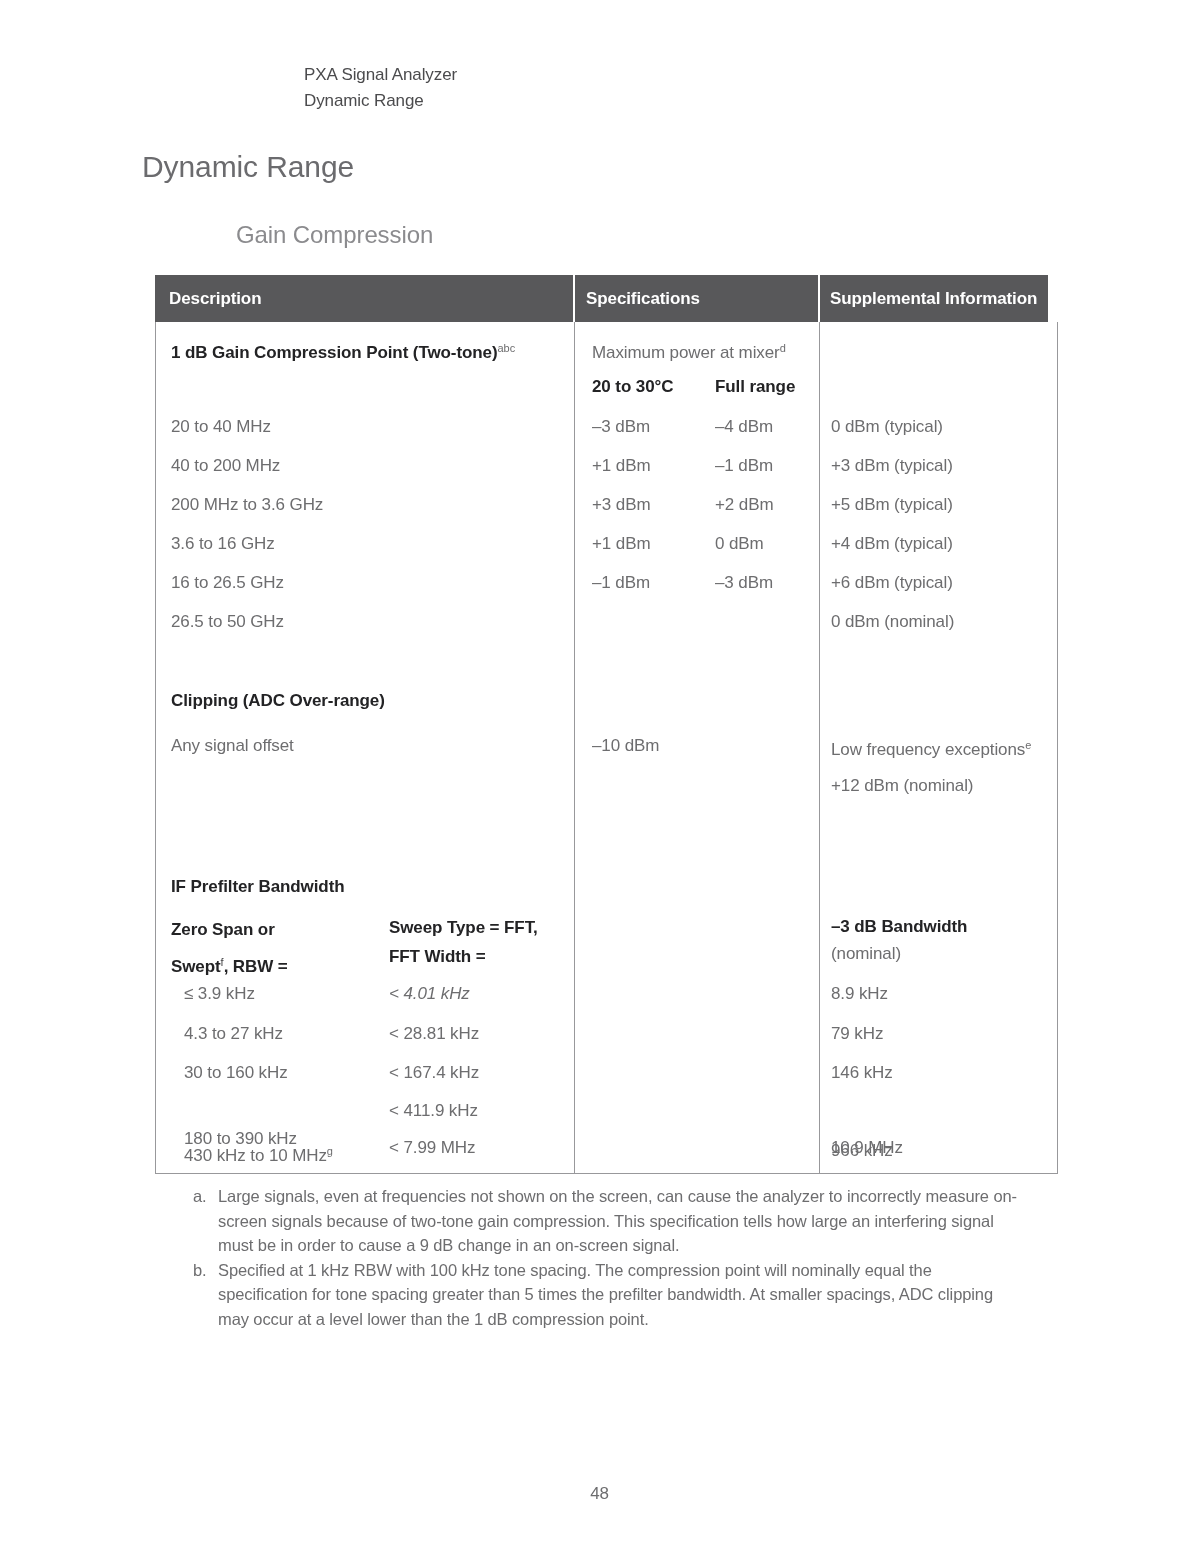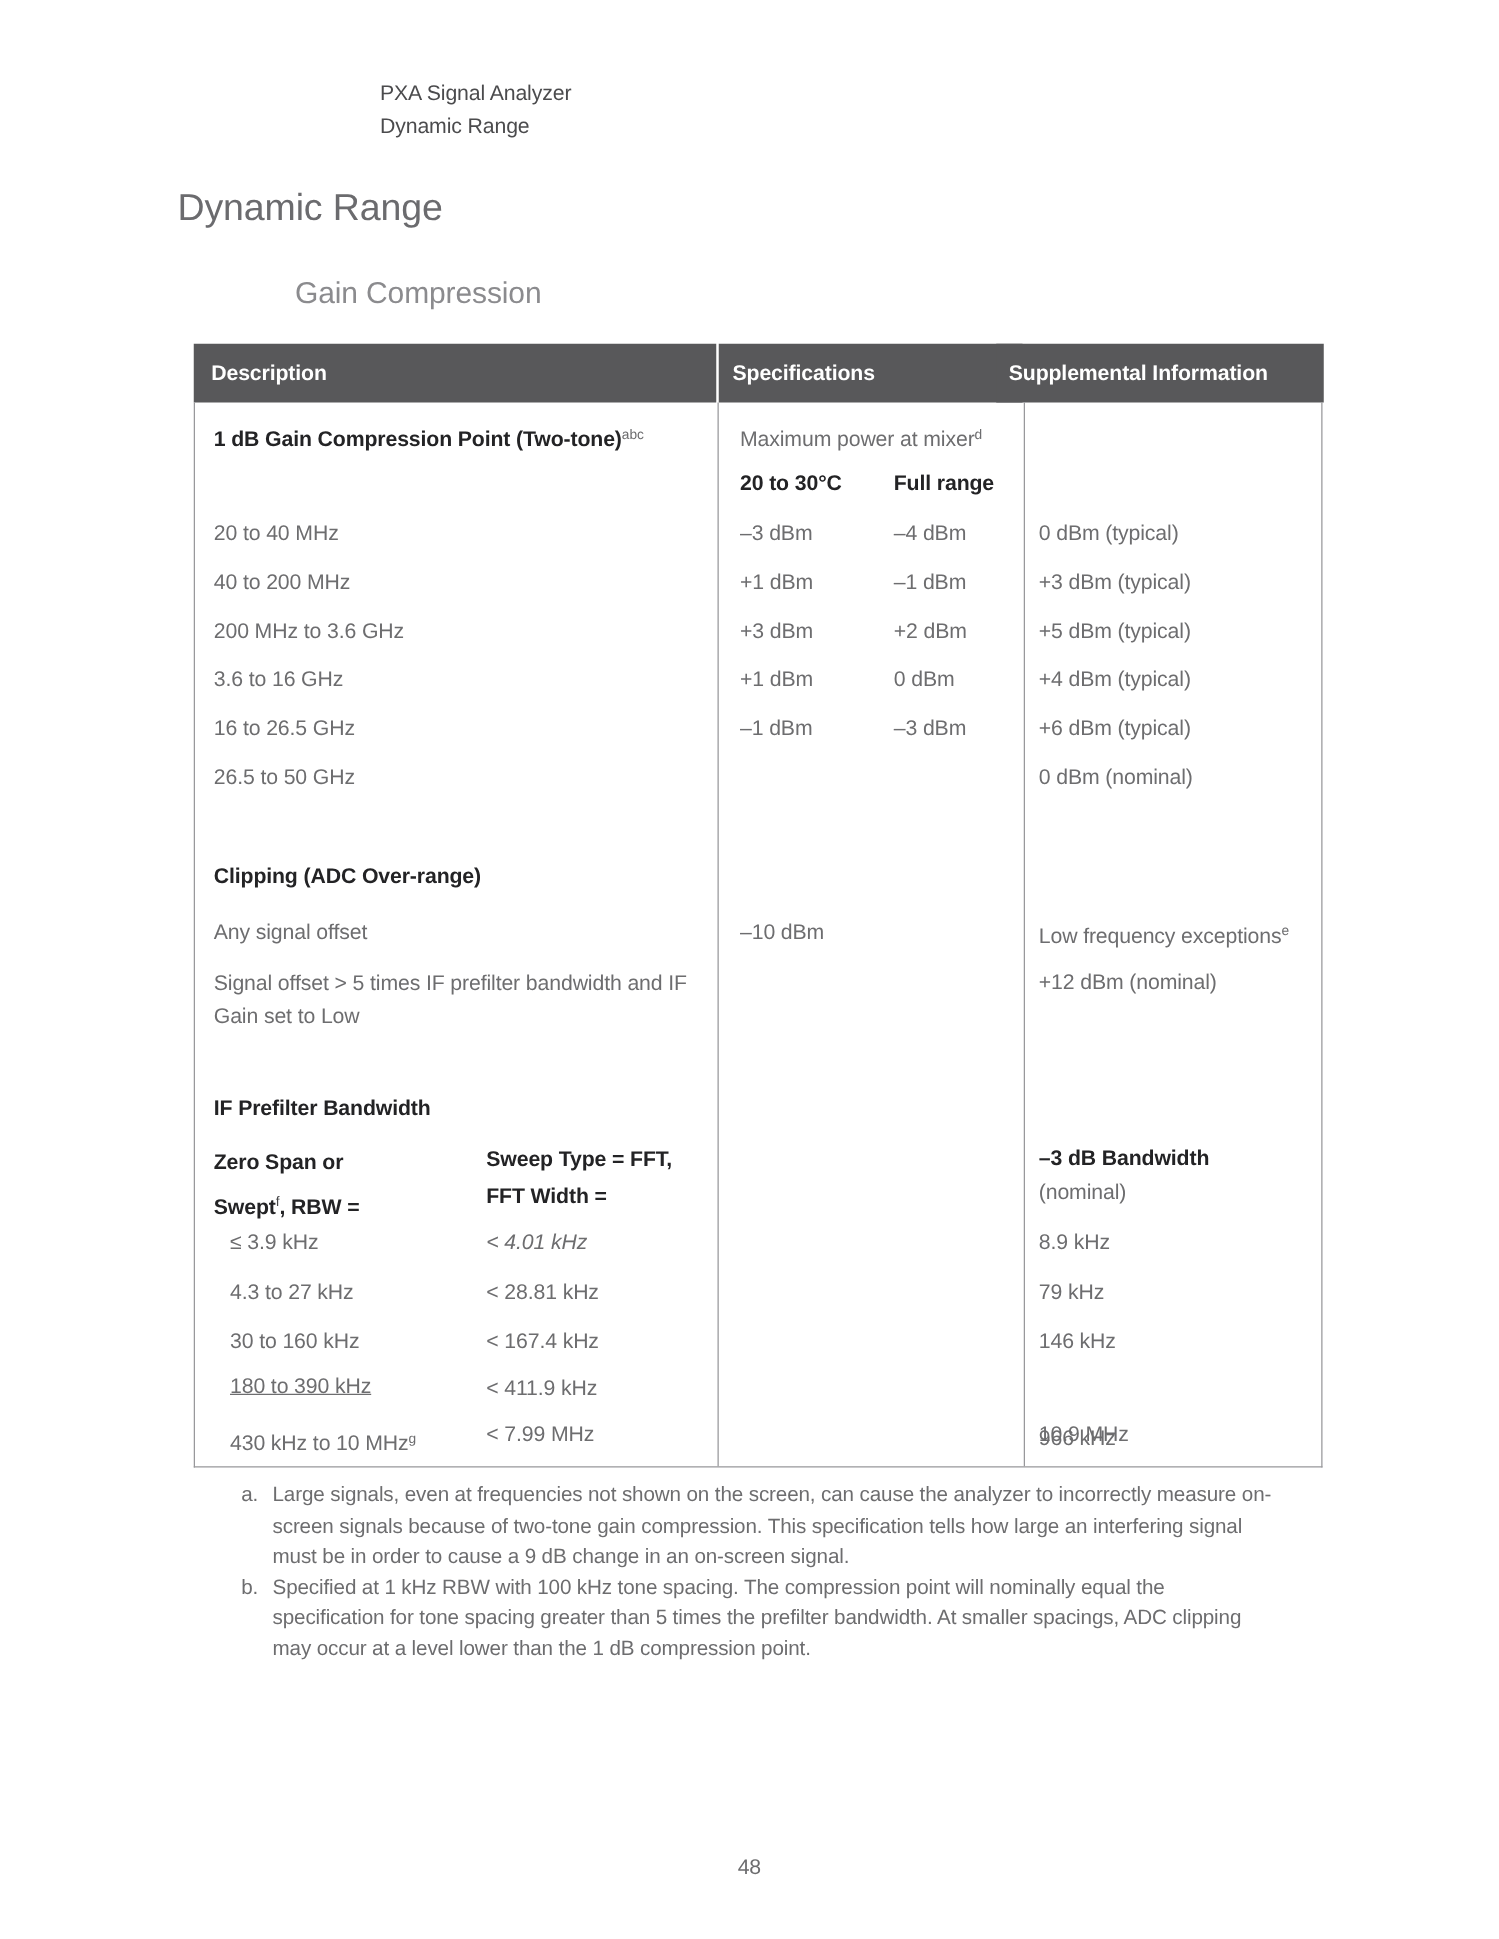--- a/index.html
+++ b/index.html
@@ -29,21 +29,21 @@
   .thead { position:relative; height:47px; }
   .th {
     position:absolute; top:0; height:47px;
     background:#58585a; color:#ffffff;
     font-size:17px; font-weight:700;
     display:flex; align-items:center;
     padding-left:14px;
   }
   .th1 { left:0;     width:418px; }
   .th2 { left:420px; width:243px; padding-left:11px; }
-  .th3 { left:642px; width:262px; padding-left:10px; }
+  .th3 { left:665px; width:228px; padding-left:10px; }
   .tbody {
     position:relative; height:852px;
     border-left:1px solid #98989b;
     border-right:1px solid #98989b;
     border-bottom:1px solid #98989b;
   }
   .vline { position:absolute; top:0; bottom:0; width:1px; background:#98989b; }
   .vline.v1 { left:418px; }
   .vline.v2 { left:663px; }
   .cell { position:absolute; font-size:17px; line-height:21px; white-space:nowrap; }
@@ -124,21 +124,20 @@
 
       <div class="cell gray" style="left:15px;  top:289px;">26.5 to 50 GHz</div>
       <div class="cell gray" style="left:675px; top:289px;">0 dBm (nominal)</div>
 
       <div class="cell boldk" style="left:15px; top:368px;">Clipping (ADC Over-range)</div>
 
       <div class="cell gray" style="left:15px;  top:413px;">Any signal offset</div>
       <div class="cell gray" style="left:436px; top:413px;">–10 dBm</div>
       <div class="cell gray" style="left:675px; top:413px;"><span>Low frequency exceptions</span><sup class="lite">e</sup></div>
 
-      <div class="cell gray wrap" style="left:15px; top:452px; width:392px; line-height:26px;">Signal offset &gt; 5 times IF prefilter bandwidth and IF Gain set to Low</div>
       <div class="cell gray" style="left:675px; top:453px;">+12 dBm (nominal)</div>
 
       <div class="cell boldk" style="left:15px; top:554px;">IF Prefilter Bandwidth</div>
 
       <div class="cell boldk two-line" style="left:15px; top:591px;">
         <div>Zero Span or</div>
         <div><span>Swept</span><sup class="dark">f</sup><span>, RBW =</span></div>
       </div>
 
       <div class="cell boldk" style="left:233px; top:591px; line-height:29px;">
@@ -156,21 +155,21 @@
       <div class="cell gray" style="left:675px; top:661px;">8.9 kHz</div>
 
       <div class="cell gray" style="left:28px;  top:701px;">4.3 to 27 kHz</div>
       <div class="cell gray" style="left:233px; top:701px;">&lt; 28.81 kHz</div>
       <div class="cell gray" style="left:675px; top:701px;">79 kHz</div>
 
       <div class="cell gray" style="left:28px;  top:740px;">30 to 160 kHz</div>
       <div class="cell gray" style="left:233px; top:740px;">&lt; 167.4 kHz</div>
       <div class="cell gray" style="left:675px; top:740px;">146 kHz</div>
 
-      <div class="cell gray" style="left:28px;  top:776px;text-decoration:underline;">180 to 390 kHz</div>
+      <div class="cell gray" style="left:28px;  top:806px;">180 to 390 kHz</div>
       <div class="cell gray" style="left:233px; top:778px;">&lt; 411.9 kHz</div>
       <div class="cell gray" style="left:675px; top:778px;margin-top:40px;">966 kHz</div>
 
       <div class="cell gray" style="left:28px;  top:819px;"><span>430 kHz to 10 MHz</span><sup class="lite">g</sup></div>
       <div class="cell gray" style="left:233px; top:815px;">&lt; 7.99 MHz</div>
       <div class="cell gray" style="left:675px; top:815px;">10.9 MHz</div>
 
     </div>
   </div>
 

